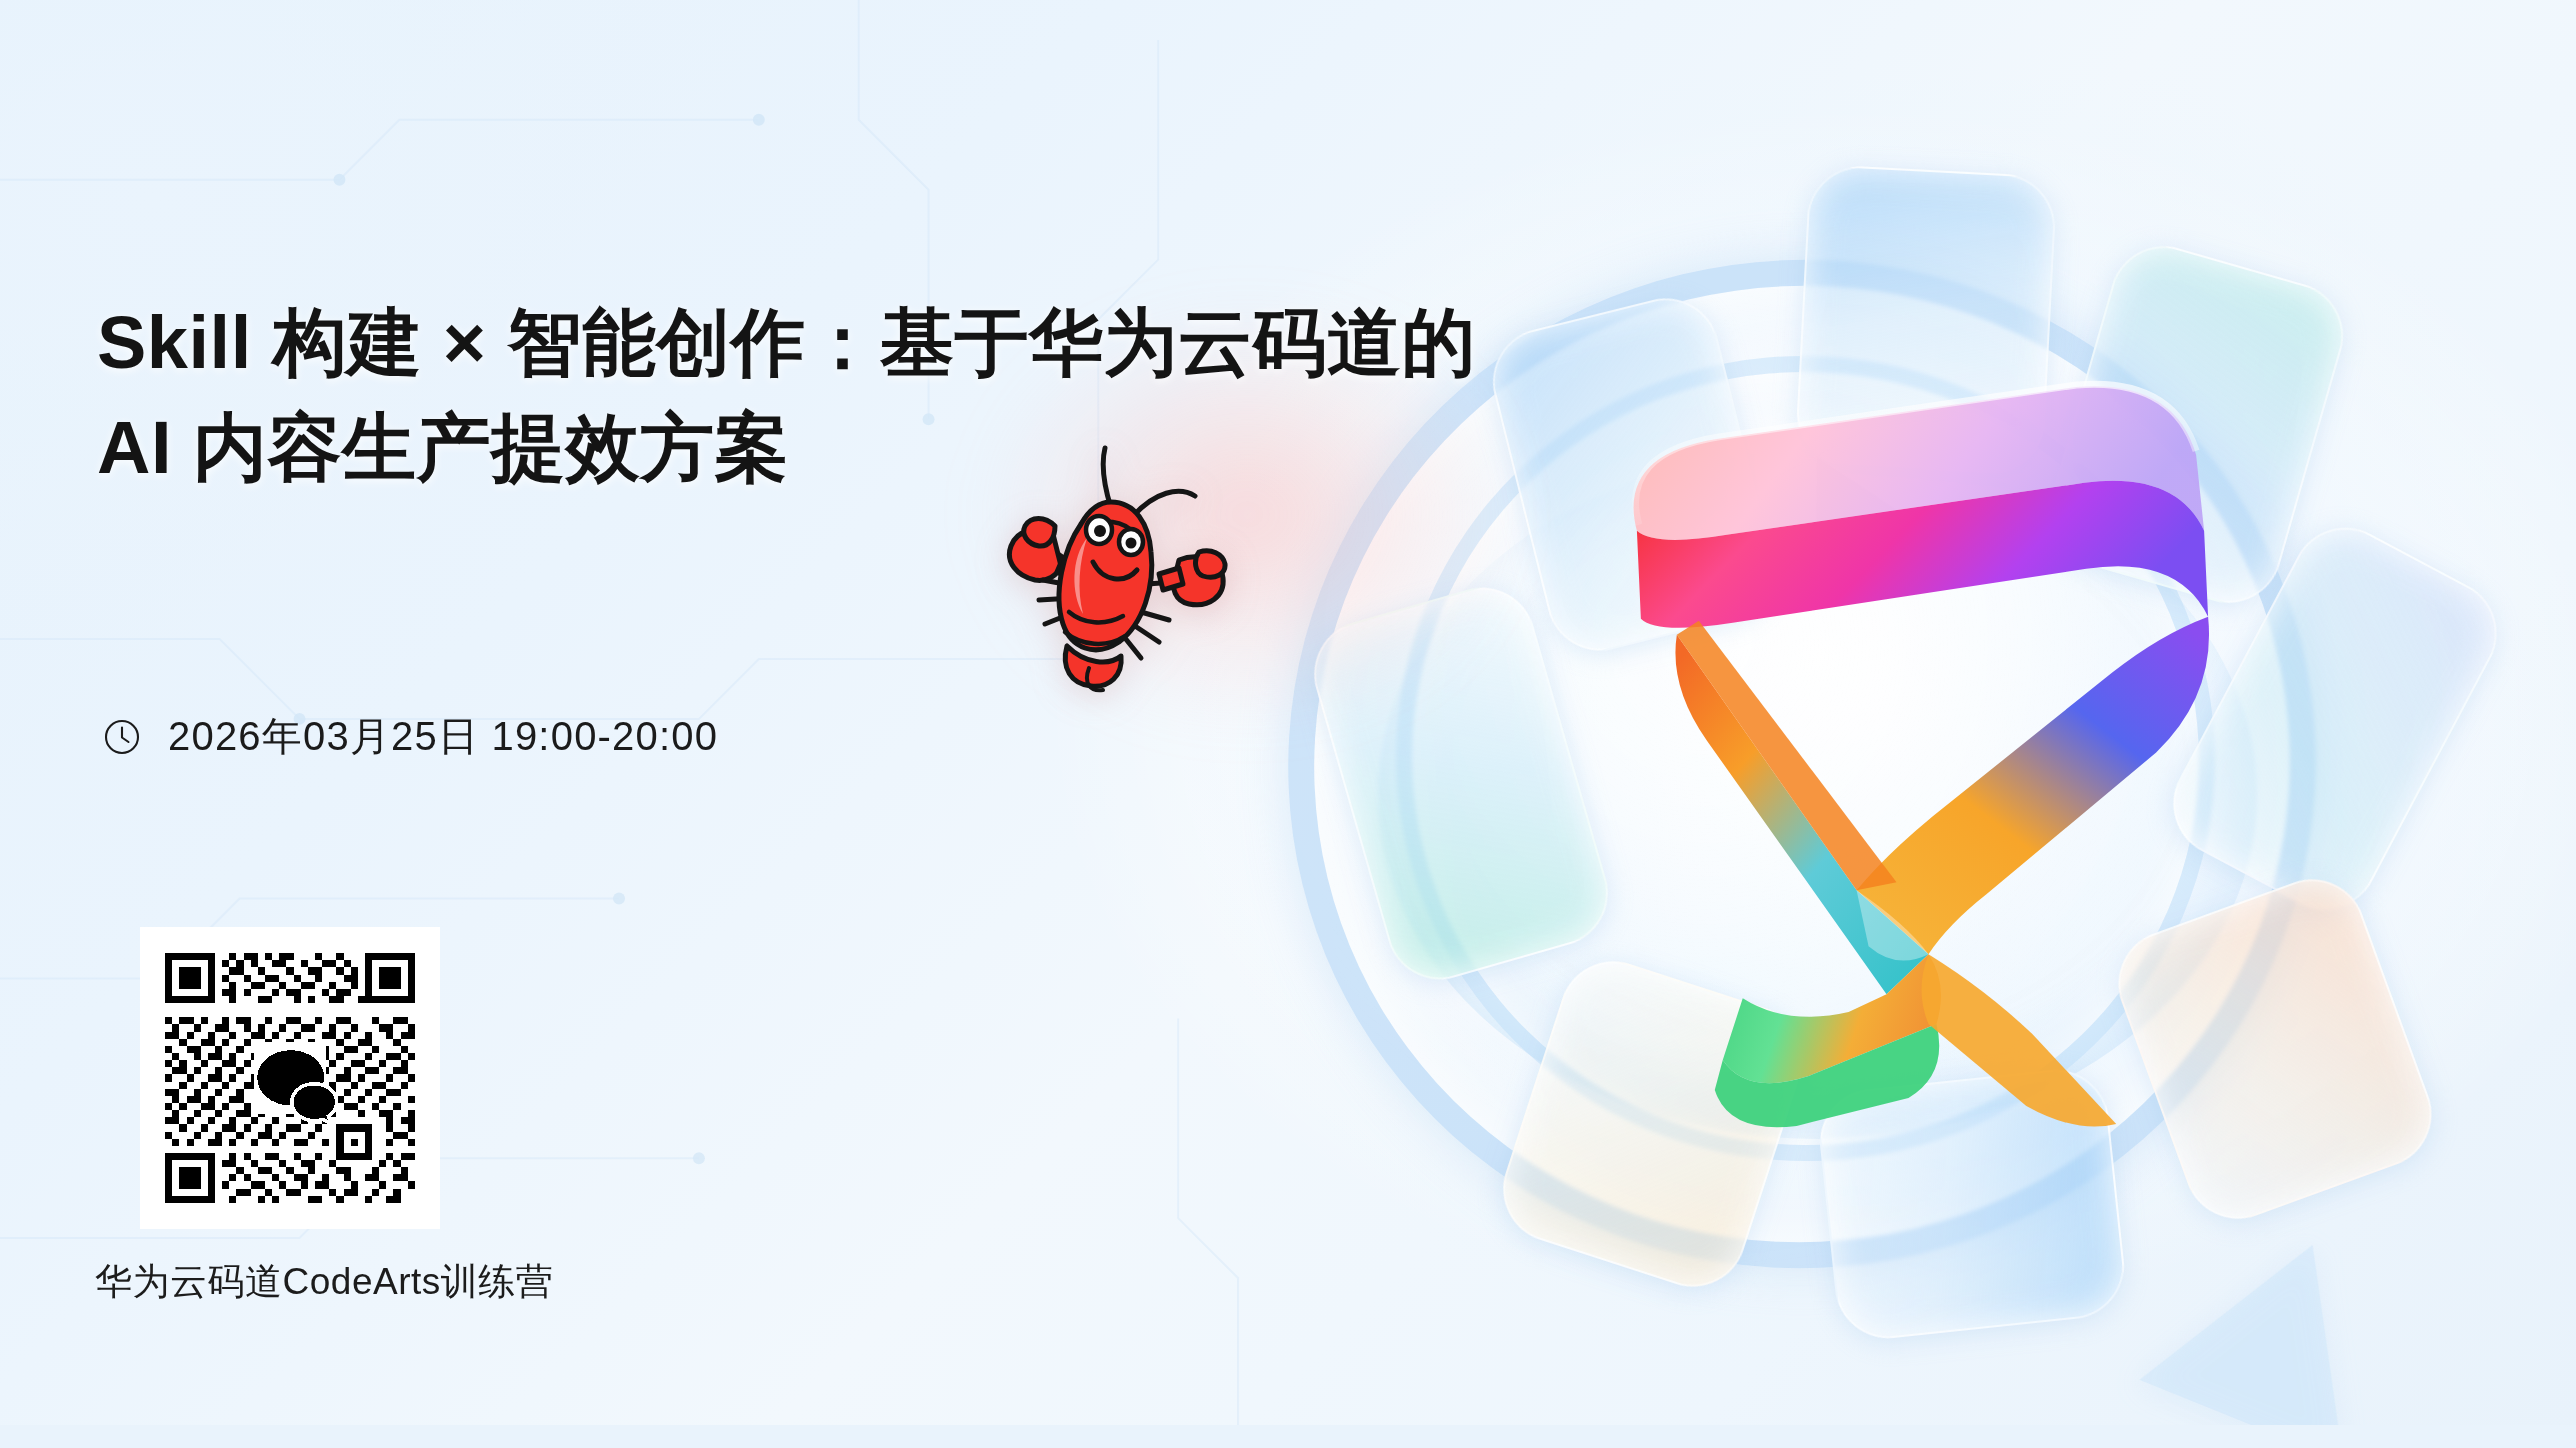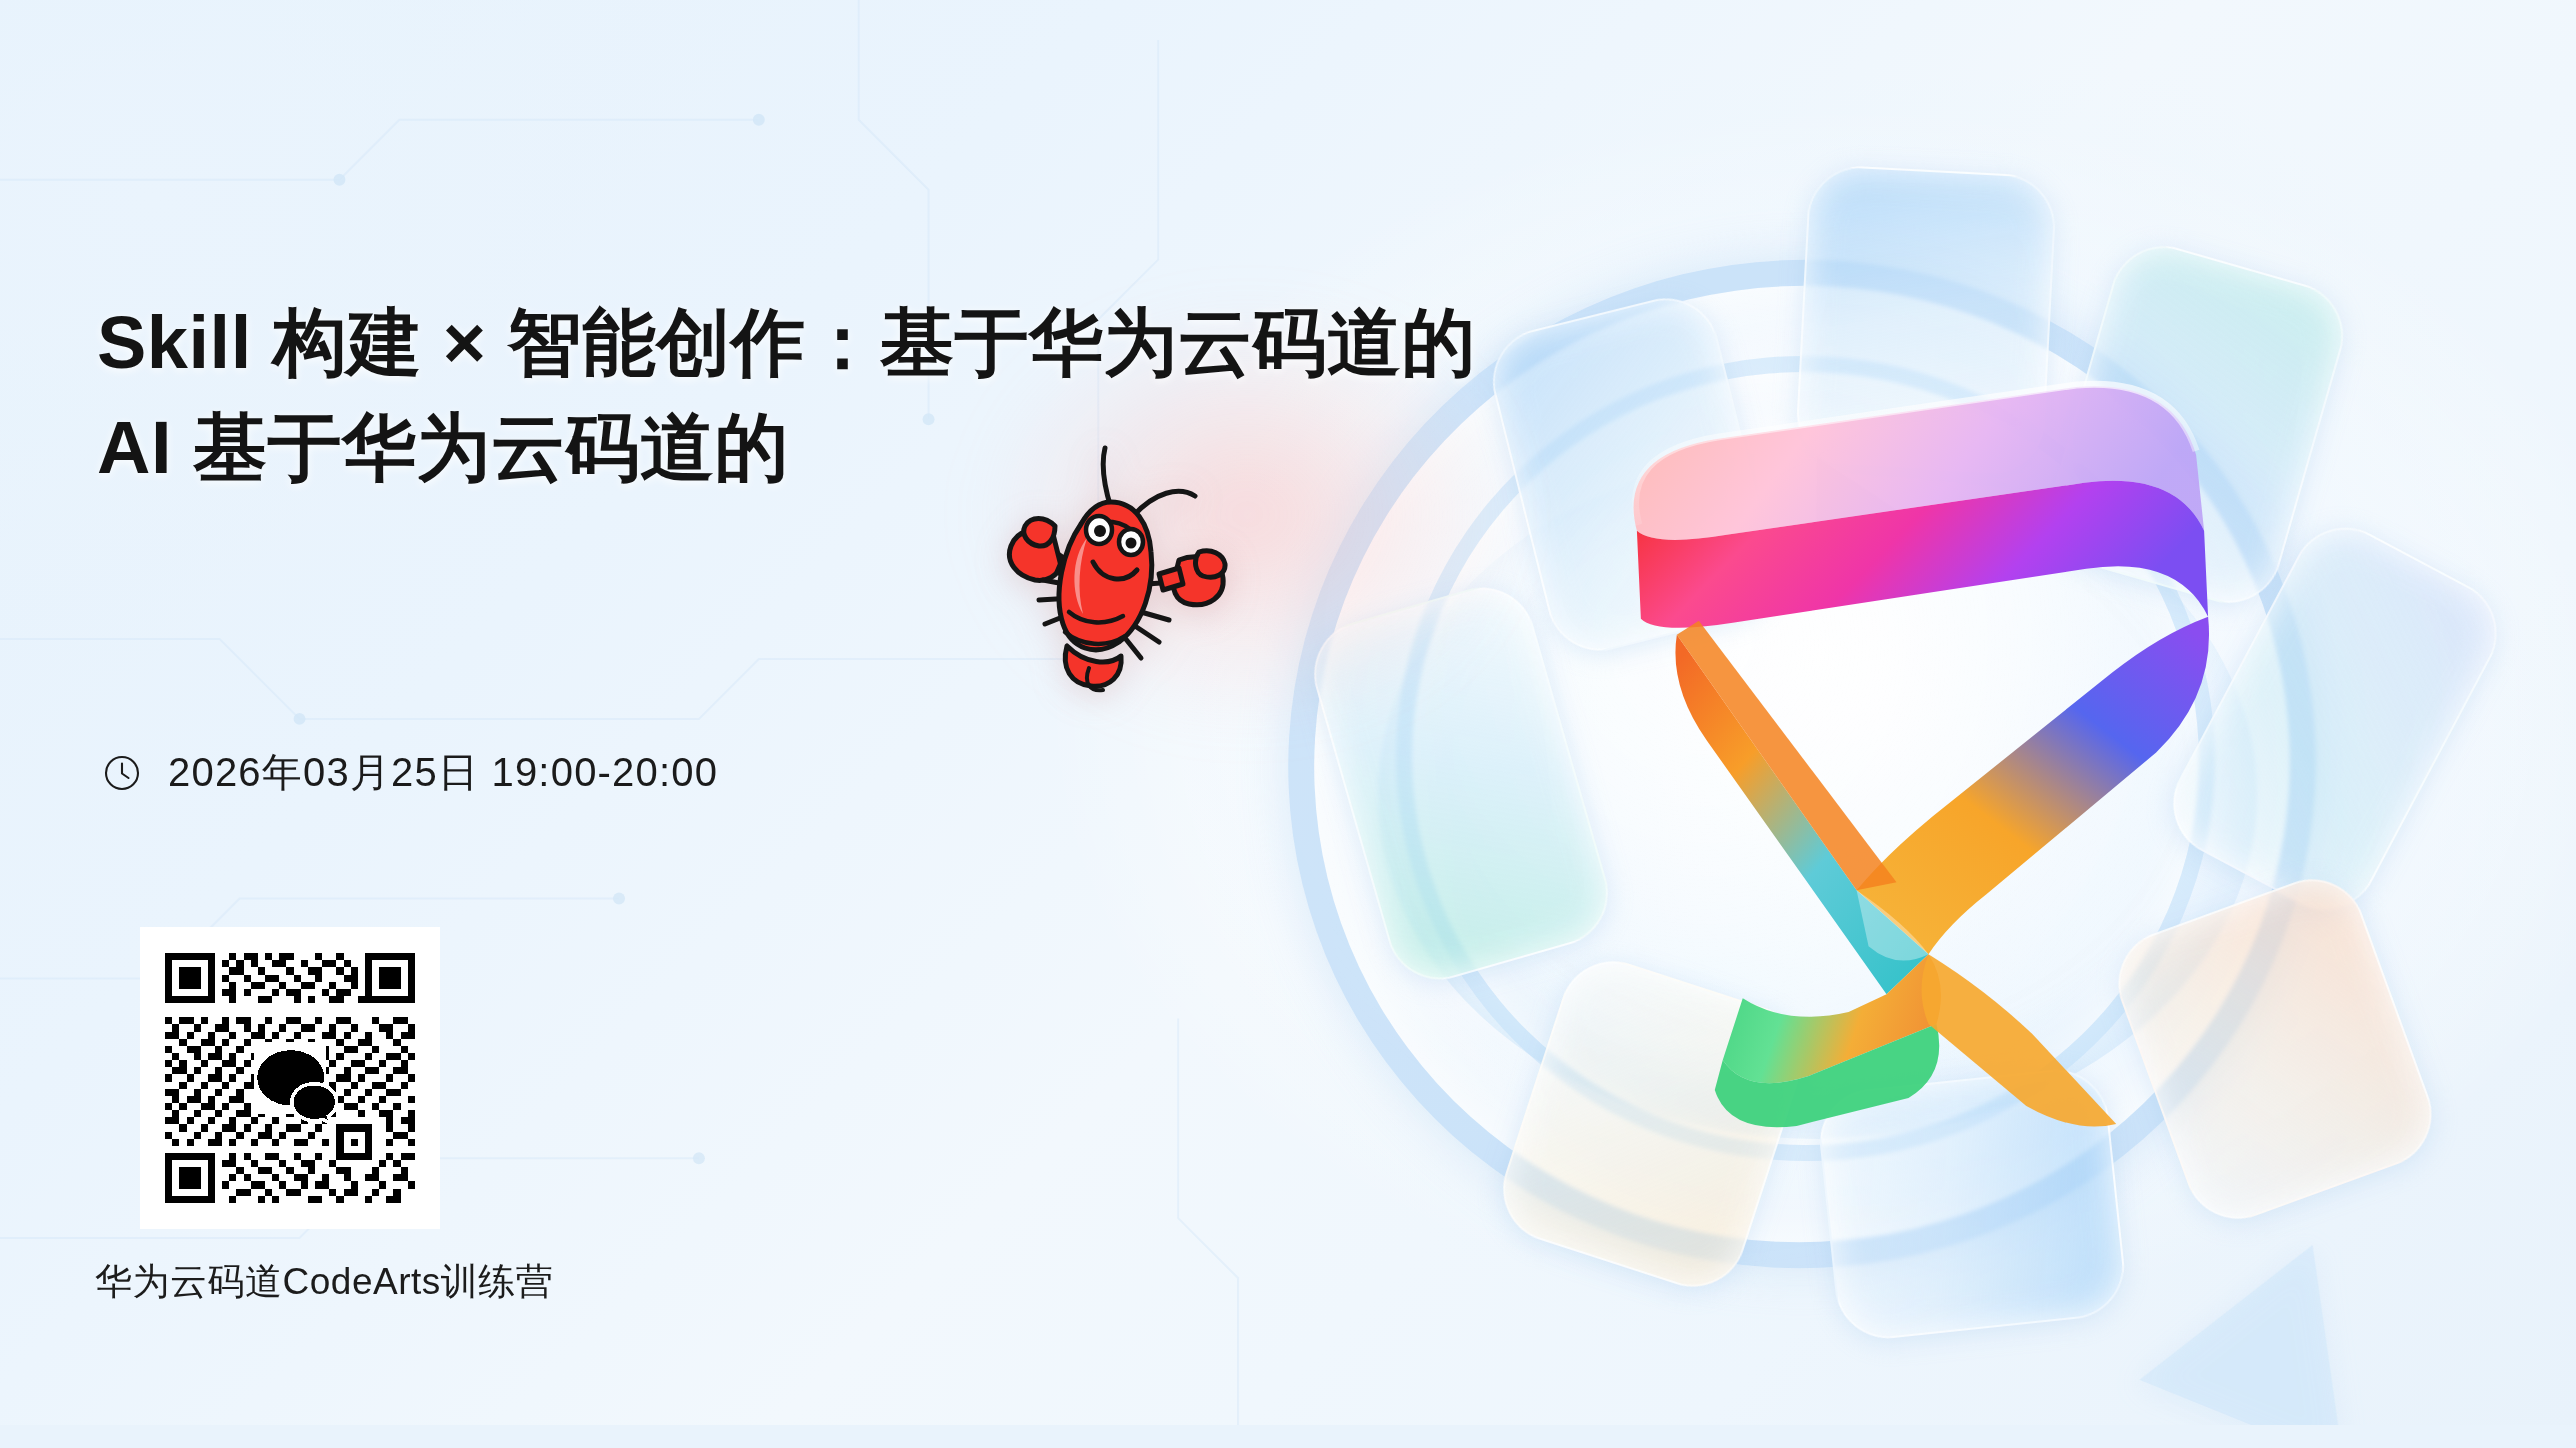--- a/index.html
+++ b/index.html
@@ -133,21 +133,21 @@
     position:absolute; left:97px; top:290px; width:1118px;
     font-size:74px;
     font-weight:bold;
     line-height:1.42;
     letter-spacing:0.5px;
     color:#141414;
     text-shadow:0 2px 10px rgba(255,255,255,0.9);
   }
   .title .ln { display:block; white-space:nowrap; }
 
-  .meta { position:absolute; left:100px; top:745px; }
+  .meta { position:absolute; left:100px; top:709px; }
   .meta-row {
     display:flex; align-items:center;
     margin-bottom:36px;
     color:#1b1b1b;
   }
   .meta-icon {
     width:44px; height:44px; flex:0 0 44px;
     margin-right:24px;
     display:flex; align-items:center; justify-content:center;
   }
@@ -292,21 +292,21 @@
 
     <div class="prism prism-1"></div>
   </div>
 
   <div class="glow-pink"></div>
 
   <div class="content">
 
     <h1 class="title">
       <span class="ln">Skill 构建 × 智能创作：基于华为云码道的</span>
-      <span class="ln">AI 基于华为云码道的</span>
+      <span class="ln">AI 内容生产提效方案</span>
     </h1>
 
     <div class="meta">
 
       <div class="meta-row">
         <span class="meta-icon">
           <svg viewBox="0 0 40 40" fill="none" stroke="#1b1b1b" stroke-width="2.1" stroke-linecap="round" stroke-linejoin="round">
             <circle cx="20" cy="20" r="16"></circle>
             <path d="M20 10.5 V20.5 L26.5 25"></path>
           </svg>

